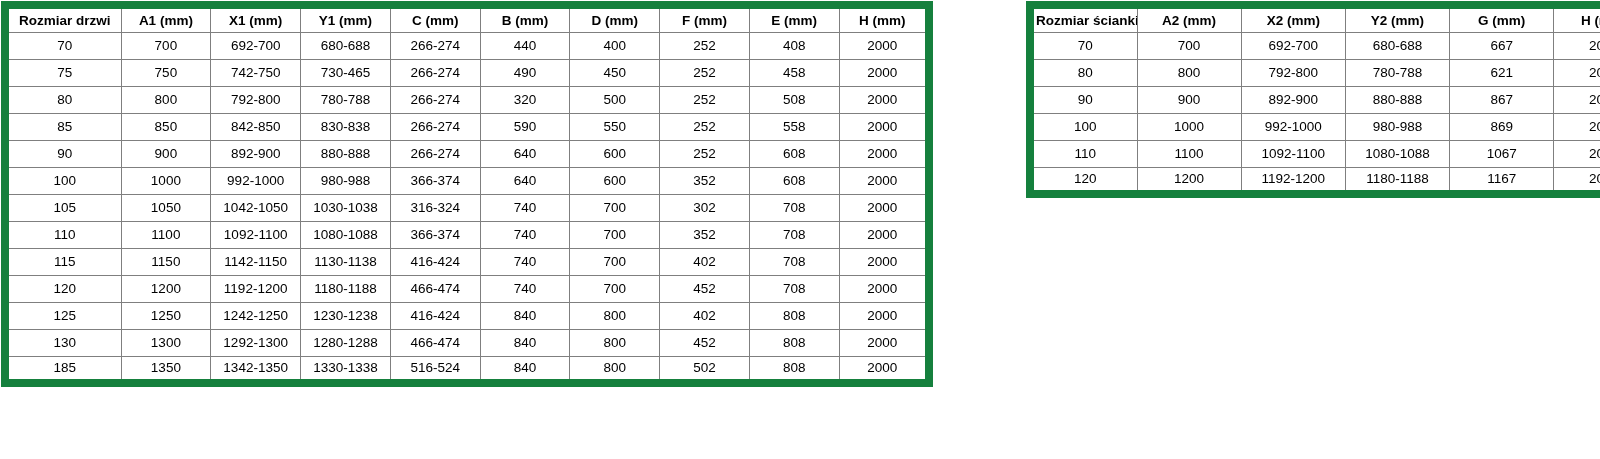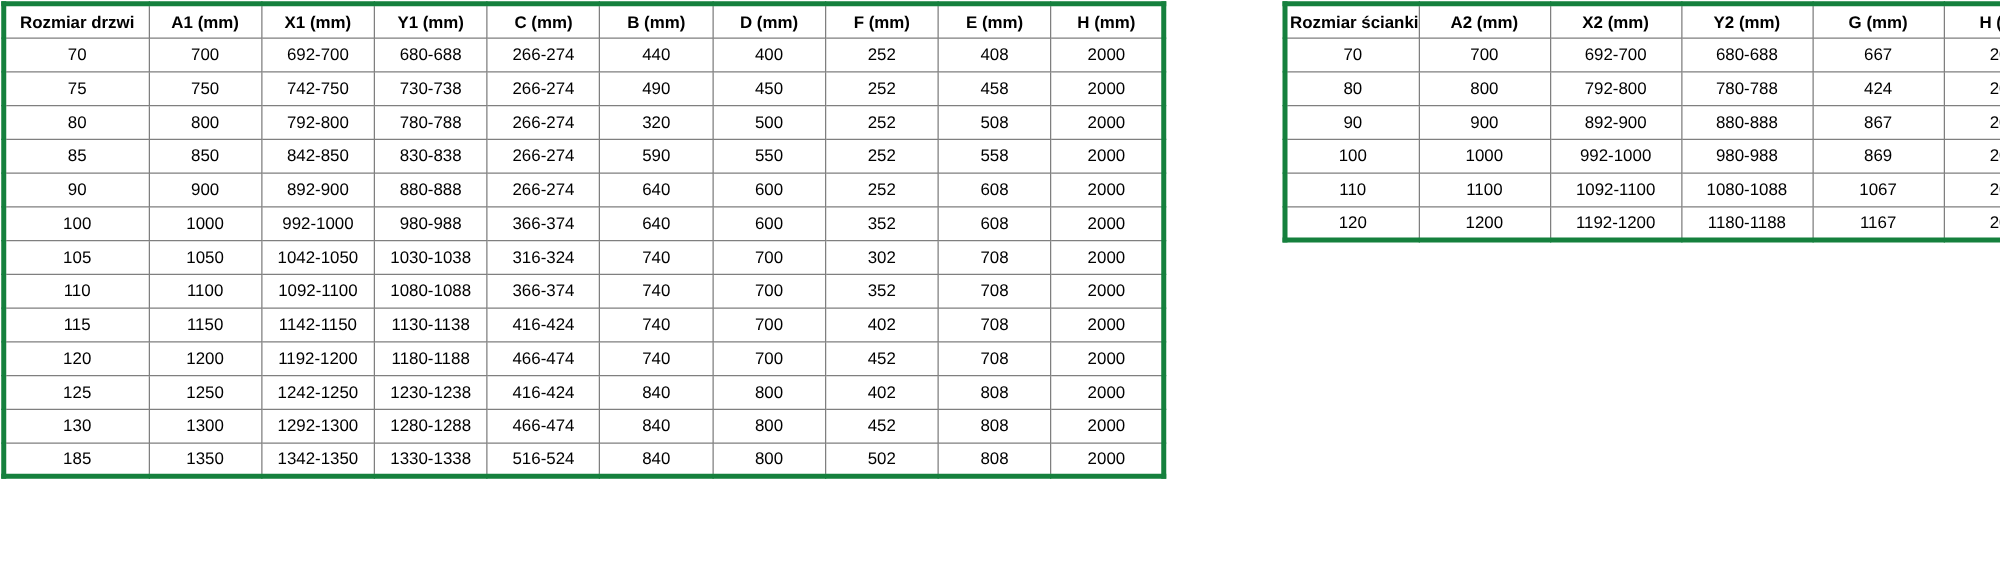--- a/index.html
+++ b/index.html
@@ -11,21 +11,21 @@
     height: 459px;
     background: #ffffff;
     overflow: hidden;
   }
   table.spec-table {
     position: absolute;
     top: 1px;
     border-collapse: collapse;
     table-layout: fixed;
     background: #ffffff;
-    border: 4px solid #15803d;
+    border: 8px solid #15803d;
   }
   #door-table { left: 1px; width: 932px; }
   #wall-table { left: 1026px; width: 636px; }
   .spec-table th, .spec-table td {
     border: 1px solid #7f7f7f;
     text-align: center;
     vertical-align: middle;
     font-size: 13.5px;
     height: 27px;
     padding: 0 2px;
@@ -65,21 +65,21 @@
           <td>440</td>
           <td>400</td>
           <td>252</td>
           <td>408</td>
           <td>2000</td>
         </tr>
         <tr>
           <td>75</td>
           <td>750</td>
           <td>742-750</td>
-          <td>730-738</td>
+          <td>730-465</td>
           <td>266-274</td>
           <td>490</td>
           <td>450</td>
           <td>252</td>
           <td>458</td>
           <td>2000</td>
         </tr>
         <tr>
           <td>80</td>
           <td>800</td>
@@ -232,21 +232,21 @@
           <td>692-700</td>
           <td>680-688</td>
           <td>667</td>
           <td>2000</td>
         </tr>
         <tr>
           <td>80</td>
           <td>800</td>
           <td>792-800</td>
           <td>780-788</td>
-          <td>424</td>
+          <td>621</td>
           <td>2000</td>
         </tr>
         <tr>
           <td>90</td>
           <td>900</td>
           <td>892-900</td>
           <td>880-888</td>
           <td>867</td>
           <td>2000</td>
         </tr>

